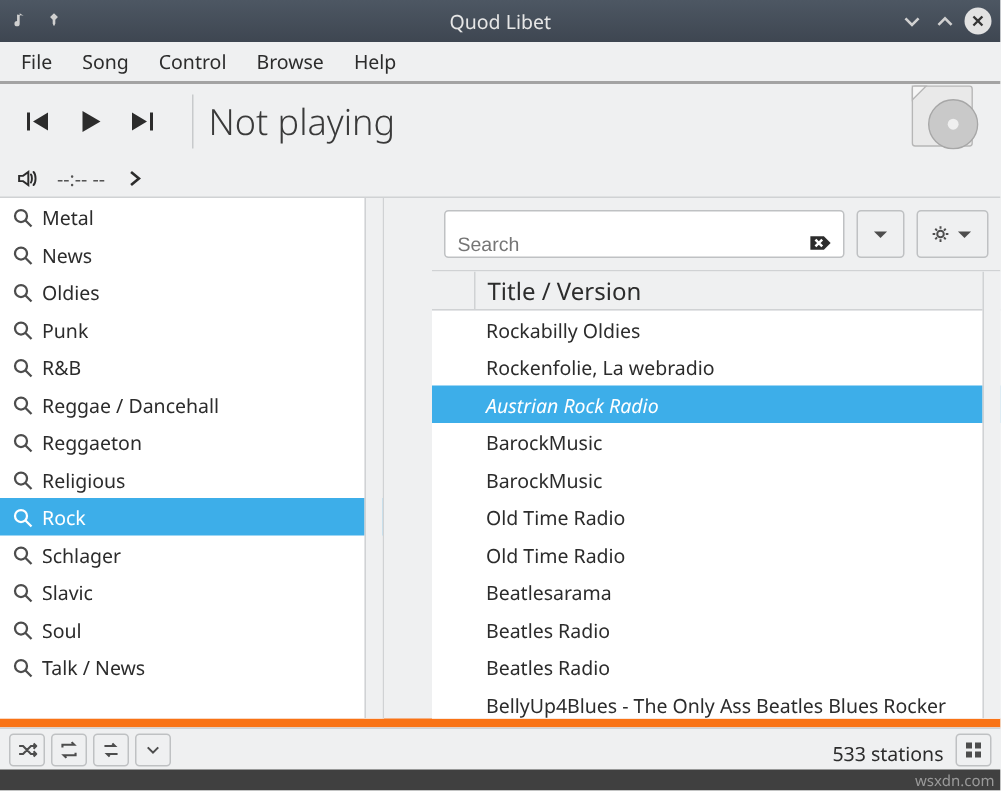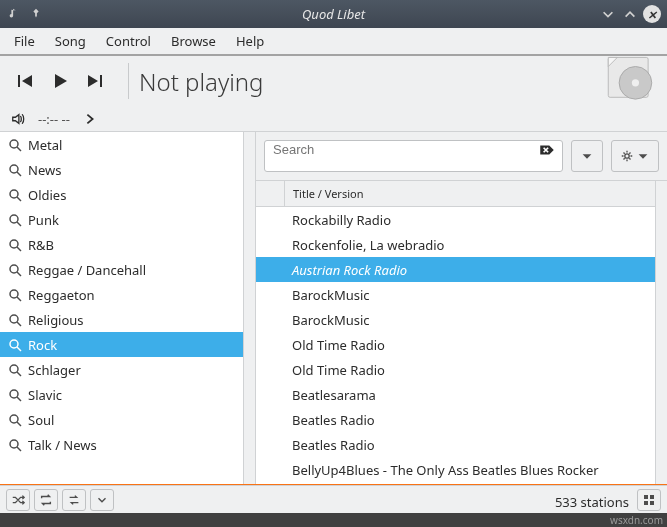--- a/index.html
+++ b/index.html
@@ -14,21 +14,20 @@
     -webkit-font-smoothing: antialiased;
   }
   
   .titlebar {
     height: 28px;
     background: linear-gradient(to bottom, #4d5763, #3e4651);
     display: flex; align-items: center;
     color: #e6e6e6;
     padding: 0 6px;
     position: relative;
-    font-style: italic;
   }
   .titlebar .winicons-left { display:flex; align-items:center; gap:6px; }
   .titlebar .title {
     position:absolute; left:0; right:0;
     text-align:center; font-size: 13px;
   }
   .titlebar .winicons-right { margin-left:auto; display:flex; align-items:center; gap:4px; }
   .winbtn {
     width:18px; height:18px; display:flex; align-items:center; justify-content:center;
     border-radius:50%;
@@ -77,21 +76,22 @@
     gap:12px;
     border-bottom:1px solid #d0d2d4;
   }
   .smallic { width:16px; height:16px; display:flex; align-items:center; justify-content:center;}
   .smallic svg { width:14px; height:14px; fill:#2c2c2c; }
   .timecode { color:#545454; font-size:13px; }
   
   .mainsplit {
     display:flex;
     height: calc(527px - 28px - 28px - 50px - 26px - 28px - 14px);
-    border-bottom:1px solid #f97316;
+    border-bottom:6px solid #f97316;
+    gap:32px;
   }
   .leftpane {
     width: 256px; flex-shrink:0;
     border-right:1px solid #d0d2d4;
     background:#fff;
     overflow-y: hidden;
     position:relative;
   }
   .genre-item {
     display:flex; align-items:center;
@@ -107,21 +107,21 @@
   .rightpane {
     flex:1; display:flex; flex-direction:column;
     background:#eff0f1;
   }
   .searchrow {
     display:flex; align-items:center;
     gap:8px;
     padding:8px;
   }
   .searchbox {
-    flex:1; display:flex; align-items:flex-start;
+    flex:1; display:flex; align-items:flex-end;
     background:#fff; border:1px solid #bfc1c3;
     height:32px; border-radius:3px;
     padding:0 6px;
   }
   .searchbox input {
     flex:1; border:none; outline:none;
     font-size:13px; background:transparent;
     color:#888;
   }
   .searchbox .clearic { width:18px; height:18px; }
@@ -138,21 +138,21 @@
     flex:1; background:#fff;
     border-top:1px solid #d0d2d4;
     position:relative;
     overflow:hidden;
   }
   .listheader {
     height:26px; display:flex; align-items:flex-end;
     border-bottom:1px solid #d0d2d4;
     background:#eff0f1;
     padding-left:28px;
-    font-size:11px; color:#2c2c2c;
+    font-size:16px; color:#2c2c2c;
   }
   .listheader .hcell { border-left:1px solid #d0d2d4; padding:0 8px; height:100%; display:flex; align-items:center;}
   .station-row {
     height:25px; display:flex; align-items:center;
     padding-left:28px;
   }
   .station-row.selected { background:#3daee9; color:#fff;font-style:italic;}
   .station-row .station-text { padding:0 8px; }
   
   .bottombar {
@@ -398,21 +398,21 @@
             <path d="M3 6 L8 11 L13 6 Z"></path>
           </svg>
       </div>
     </div>
     <div class="listarea">
       <div class="listheader">
         <div class="hcell">Title / Version</div>
       </div>
       <div id="station-list">
           <div class="station-row">
-            <span class="station-text">Rockabilly Radio</span>
+            <span class="station-text">Rockabilly Oldies</span>
           </div>
           <div class="station-row">
             <span class="station-text">Rockenfolie, La webradio</span>
           </div>
           <div class="station-row selected">
             <span class="station-text">Austrian Rock Radio</span>
           </div>
           <div class="station-row">
             <span class="station-text">BarockMusic</span>
           </div>

